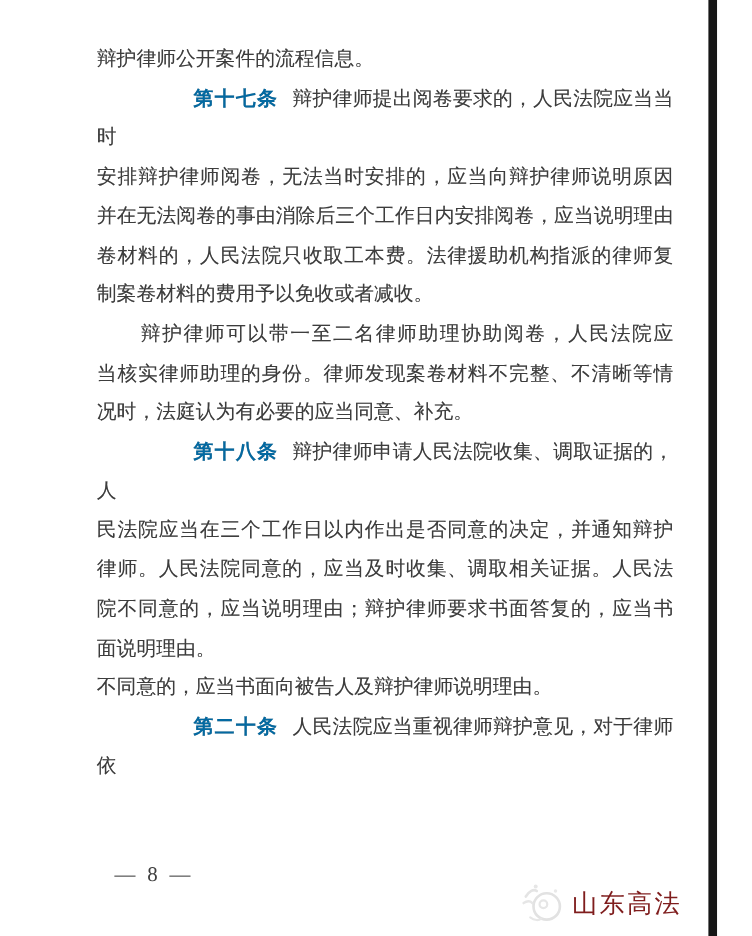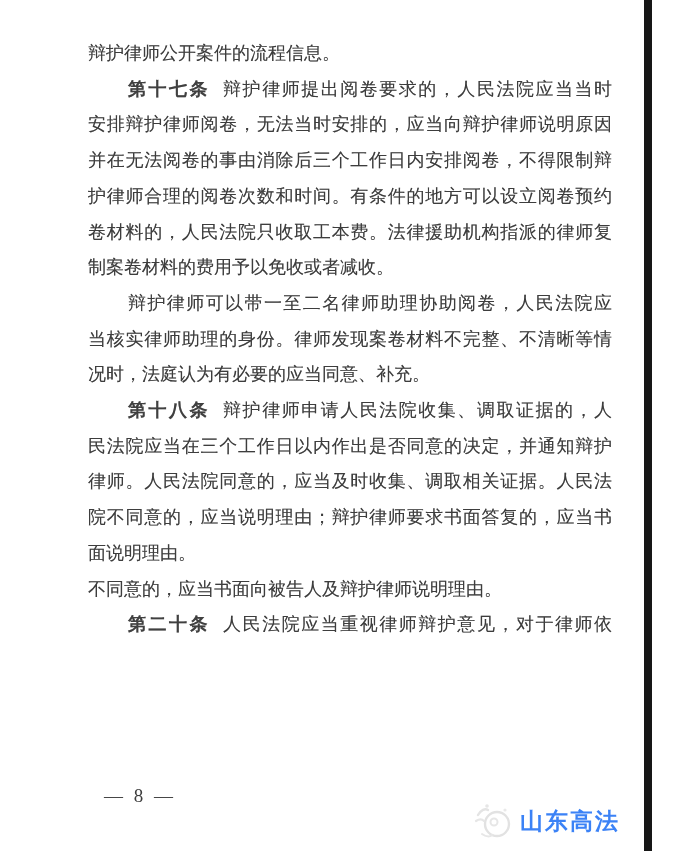--- a/index.html
+++ b/index.html
@@ -23,24 +23,25 @@
     line-height: 35.7px;
     color: #3d3d3d;
     text-align: justify;
     text-align-last: justify;
     text-shadow: 0 0 0.5px rgba(70,70,70,0.45);
   }
   .line.end { text-align-last: left; }
   .line.ind { text-indent: 40px; }
   .term {
     font-weight: bold;
-    color: #404040;
+    color: #0369a1;
     margin-right: 13px;
     font-family: "Liberation Sans", "DejaVu Sans", sans-serif;
     letter-spacing: 1px;
+    margin-left: 48px;
   }
   
   .pagenum {
     position: absolute;
     left: 104px;
     top: 785px;
     font-size: 19px;
     letter-spacing: 3px;
     color: #3d3d3d;
     font-family: "Liberation Serif", "DejaVu Serif", serif;
@@ -50,24 +51,24 @@
     position: absolute;
     right: 32px;
     top: 801px;
     display: flex;
     align-items: center;
     gap: 6px;
     color: #e3e3e3;
   }
   .watermark-text {
     font-size: 23px;
-    font-weight: bold;
+    font-weight: normal;
     letter-spacing: 2px;
     font-family: "Liberation Sans", "DejaVu Sans", sans-serif;
-    color: #3b82f6;
+    color: #7f1d1d;
   }
   .logo-icon { display: block; }
   
   .edge-strip {
     position: absolute;
     right: 0;
     top: 0;
     width: 8px;
     height: 851px;
     background: #161616;
@@ -75,22 +76,21 @@
 </style>
 </head>
 <body>
 
 <div class="page">
 
   <div class="text-body">
       <div class="line end">辩护律师公开案件的流程信息。</div>
       <div class="line ind"><span class="term">第十七条</span>辩护律师提出阅卷要求的，人民法院应当当时</div>
       <div class="line">安排辩护律师阅卷，无法当时安排的，应当向辩护律师说明原因</div>
-      <div class="line">并在无法阅卷的事由消除后三个工作日内安排阅卷，不得限制辩</div>
-      <div class="line">护律师合理的阅卷次数和时间。有条件的地方可以设立阅卷预约</div>
+      <div class="line">并在无法阅卷的事由消除后三个工作日内安排阅卷，应当说明理由</div>
       <div class="line">卷材料的，人民法院只收取工本费。法律援助机构指派的律师复</div>
       <div class="line end">制案卷材料的费用予以免收或者减收。</div>
       <div class="line ind">辩护律师可以带一至二名律师助理协助阅卷，人民法院应</div>
       <div class="line">当核实律师助理的身份。律师发现案卷材料不完整、不清晰等情</div>
       <div class="line end">况时，法庭认为有必要的应当同意、补充。</div>
       <div class="line ind"><span class="term">第十八条</span>辩护律师申请人民法院收集、调取证据的，人</div>
       <div class="line">民法院应当在三个工作日以内作出是否同意的决定，并通知辩护</div>
       <div class="line">律师。人民法院同意的，应当及时收集、调取相关证据。人民法</div>
       <div class="line">院不同意的，应当说明理由；辩护律师要求书面答复的，应当书</div>
       <div class="line end">面说明理由。</div>

